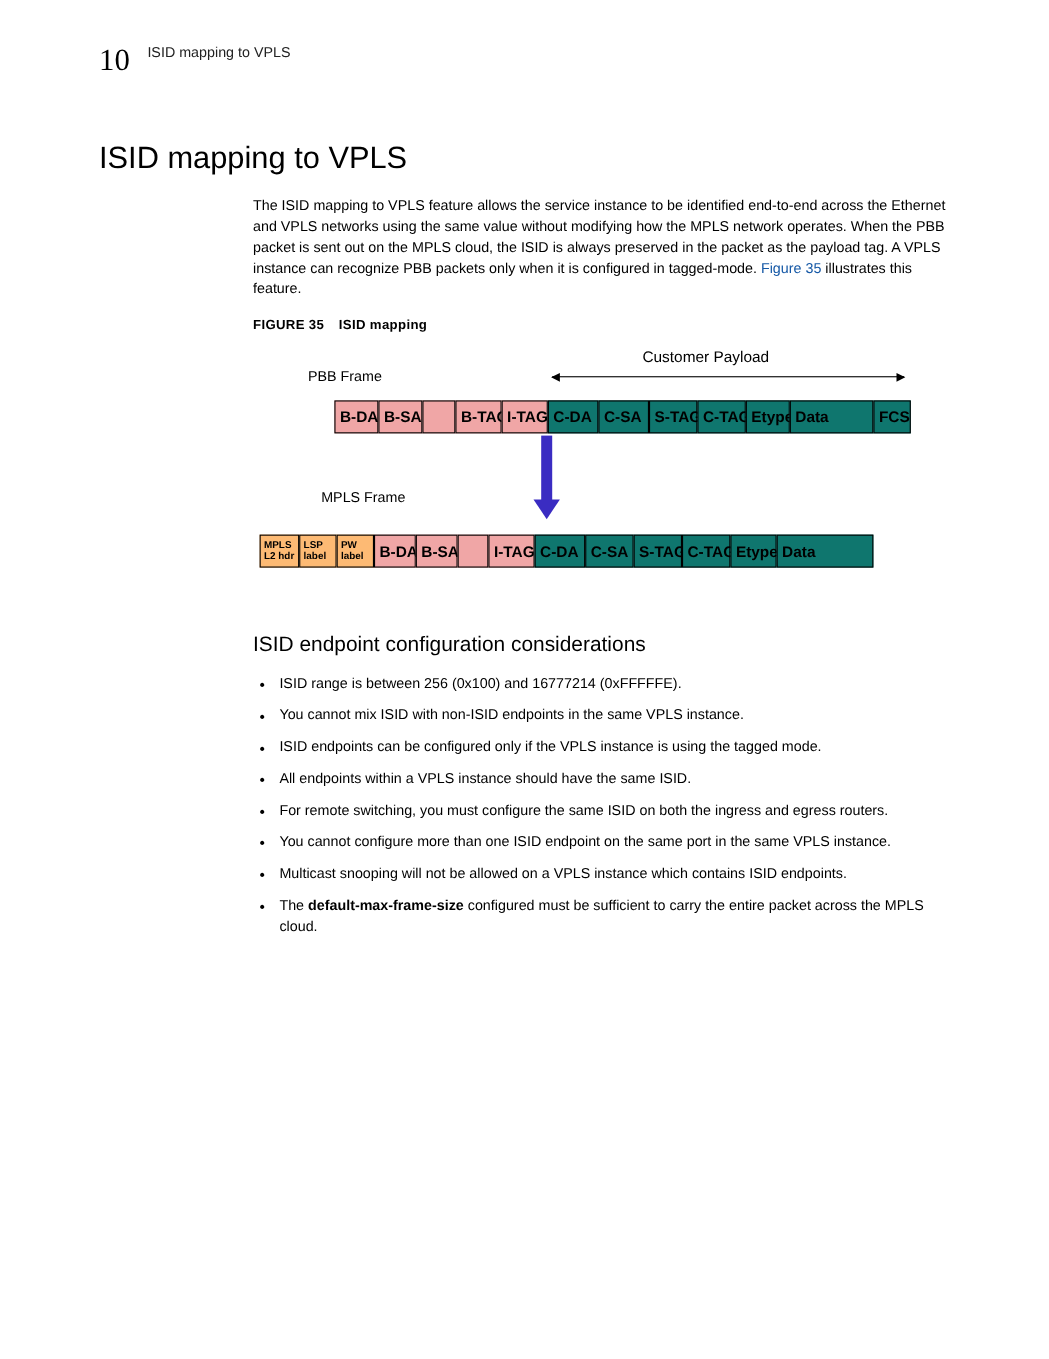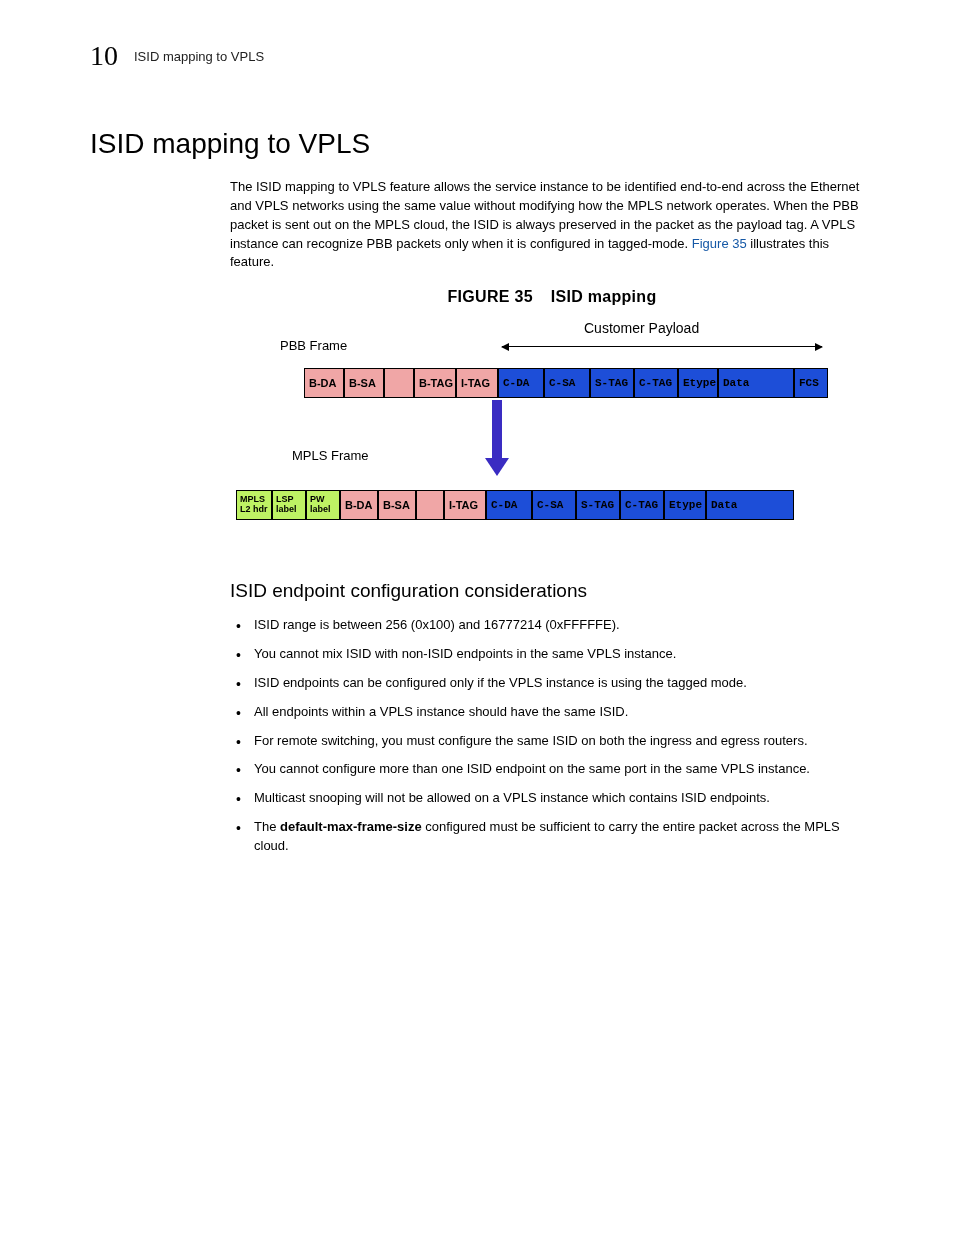--- a/index.html
+++ b/index.html
@@ -7,21 +7,21 @@
       width: 954px;
       height: 1235px;
       background: #fff;
       font-family: Arial, Helvetica, sans-serif;
       color: #000;
       position: relative;
       padding: 40px 80px 40px 90px;
     }
     .header-row {
       display: flex;
-      align-items: center;
+      align-items: flex-start;
       gap: 16px;
       margin-bottom: 56px;
     }
     .header-pagenum {
       font-size: 28px;
       font-weight: 400;
       font-family: Georgia, 'Times New Roman', serif;
     }
     .header-section {
       font-size: 13px;
@@ -37,24 +37,23 @@
     .body-indent {
       margin-left: 140px;
     }
     .para {
       font-size: 13px;
       line-height: 1.45;
       margin-bottom: 10px;
     }
     .link { color: #1558a6; }
     .figure-caption {
-      font-size: 16px;
+      font-size: 12px;
       margin-top: 16px;
       margin-bottom: 14px;
-      text-align: center;
     }
     .figure-caption b {
       font-family: "Arial Narrow", Arial, sans-serif;
       font-stretch: condensed;
       letter-spacing: 0.3px;
     }
     .figure {
       margin-top: 8px;
       margin-bottom: 30px;
     }
@@ -116,31 +115,31 @@
     .arrowline::before { left: -1px; border-right: 8px solid #000; }
     .arrowline::after  { right: -1px; border-left: 8px solid #000; }
 
     .frame-row {
       position: absolute;
       display: flex;
       height: 30px;
     }
     .cell {
       border: 1px solid #000;
-      font-size: 11px;
+      font-size: 14px;
       font-weight: 700;
       display: flex;
       align-items: center;
       padding: 0 4px;
       white-space: nowrap;
       font-family: Arial, sans-serif;
     }
     .pink   { background: #f0a6a6; }
-    .yellow { background: #1d4ed8; font-family: Liberation Mono, monospace; }
-    .plain  { background: #bef264; }
+    .yellow { background: #0f766e; }
+    .plain  { background: #fdba74; }
 
     .big-arrow {
       position: absolute;
       left: 262px;
       top: 80px;
       width: 10px;
       height: 60px;
       background: #3a2cc2;
     }
     .big-arrow::after {

